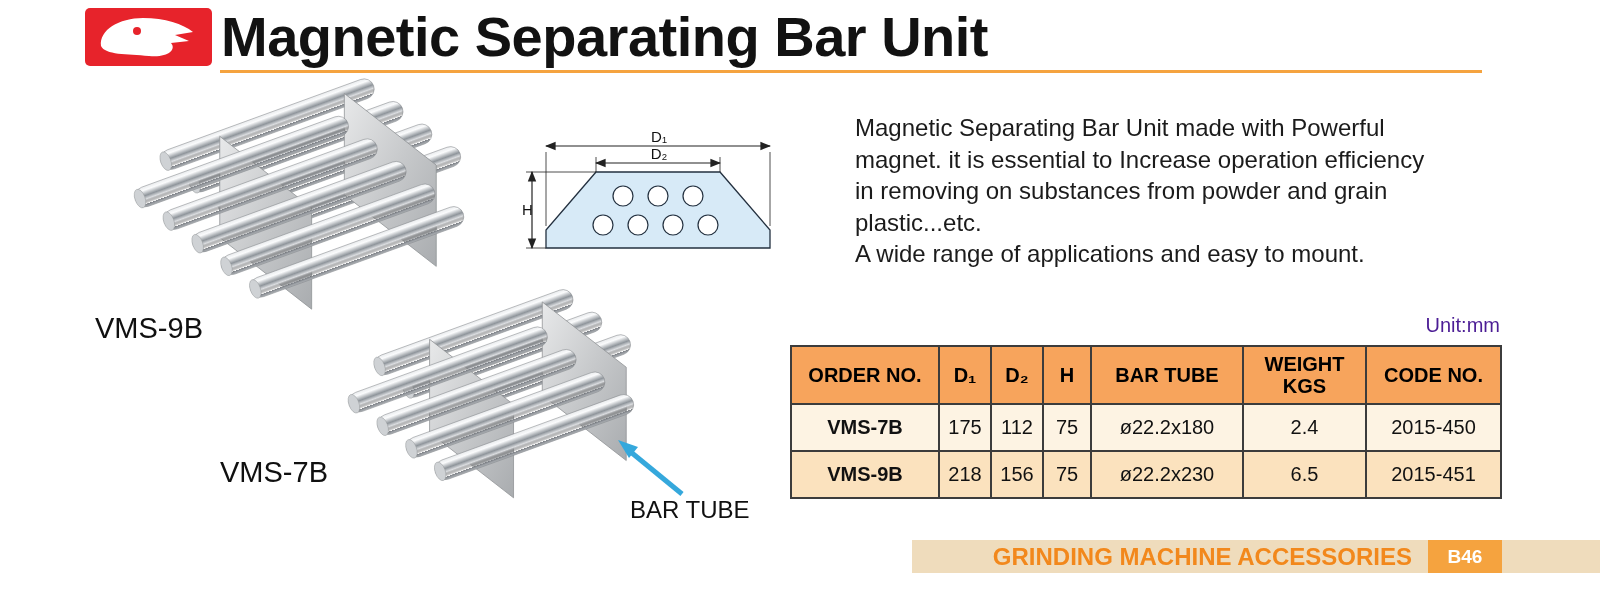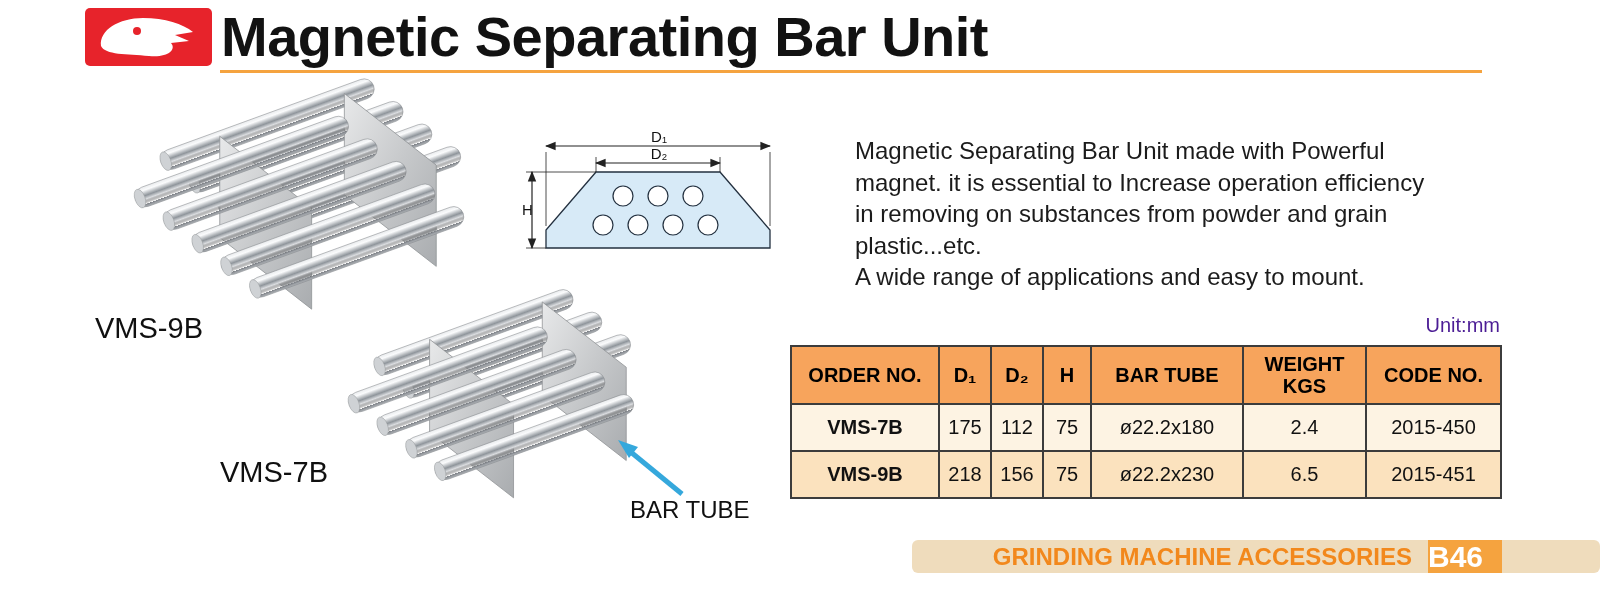--- a/index.html
+++ b/index.html
@@ -20,42 +20,42 @@
   .lbl-9b { position:absolute; left:95px; top:312px; font-size:29px; color:#101010; }
   .lbl-7b { position:absolute; left:220px; top:456px; font-size:29px; color:#101010; }
   .lbl-bartube { position:absolute; left:630px; top:496px; font-size:24px; color:#101010; }
   .callout-arrow { position:absolute; left:596px; top:430px; width:112px; height:72px; }
 
   
   .diagram { position:absolute; left:518px; top:130px; width:284px; height:144px; }
   .diagram text { font-family:"Liberation Sans", sans-serif; font-size:15px; fill:#111; }
 
   
-  .desc { position:absolute; left:855px; top:112px; width:650px; color:#1b1b1b;margin-top:23px; }
+  .desc { position:absolute; left:855px; top:112px; width:650px; color:#1b1b1b; }
   .desc div { font-size:24px; line-height:31.5px; white-space:nowrap; }
 
   
   .table-title { position:absolute; left:792px; top:312px; font-size:22px; font-weight:700; color:#000; }
   .unit-note { position:absolute; left:1380px; top:314px; width:120px; text-align:right; font-size:20px; color:#4c1d95; }
   table.spec { position:absolute; left:790px; top:345px; width:710px; border-collapse:collapse; table-layout:fixed; }
   table.spec th, table.spec td { border:2px solid #3c3c3c; text-align:center; vertical-align:middle; }
   table.spec th { background:#F7A45C; color:#000; font-size:20px; font-weight:700;
                   height:58px; line-height:1.1; padding:0 2px; }
   table.spec td { font-size:20px; height:47px; color:#111; }
   table.spec tbody tr.r1 { background:#FDF3E3; }
   table.spec tbody tr.r2 { background:#FBE2BE; }
   table.spec td.order { font-weight:700; }
 
   
   .footer-bar { position:absolute; left:912px; top:540px; width:688px; height:33px;
-                background:#EFDCBC; display:flex; align-items:stretch;border-radius:6px; }
+                background:#EFDCBC; display:flex; align-items:stretch; }
   .footer-label { flex:1; text-align:right; color:#F2881C; font-weight:700;
                   font-size:24px; line-height:33px; padding-right:16px; white-space:nowrap; }
   .page-code { width:74px; background:#F5A33F; color:#ffffff; font-weight:700;
-               font-size:30px; line-height:33px; text-align:left; }
+               font-size:19px; line-height:33px; text-align:center; }
   .footer-tail { width:98px; }
 </style>
 </head>
 <body>
 
 <div class="stage">
 
   <svg width="0" height="0" style="position:absolute" aria-hidden="true">
     <defs>
       <linearGradient id="rodG" x1="0" y1="0" x2="0" y2="1">

